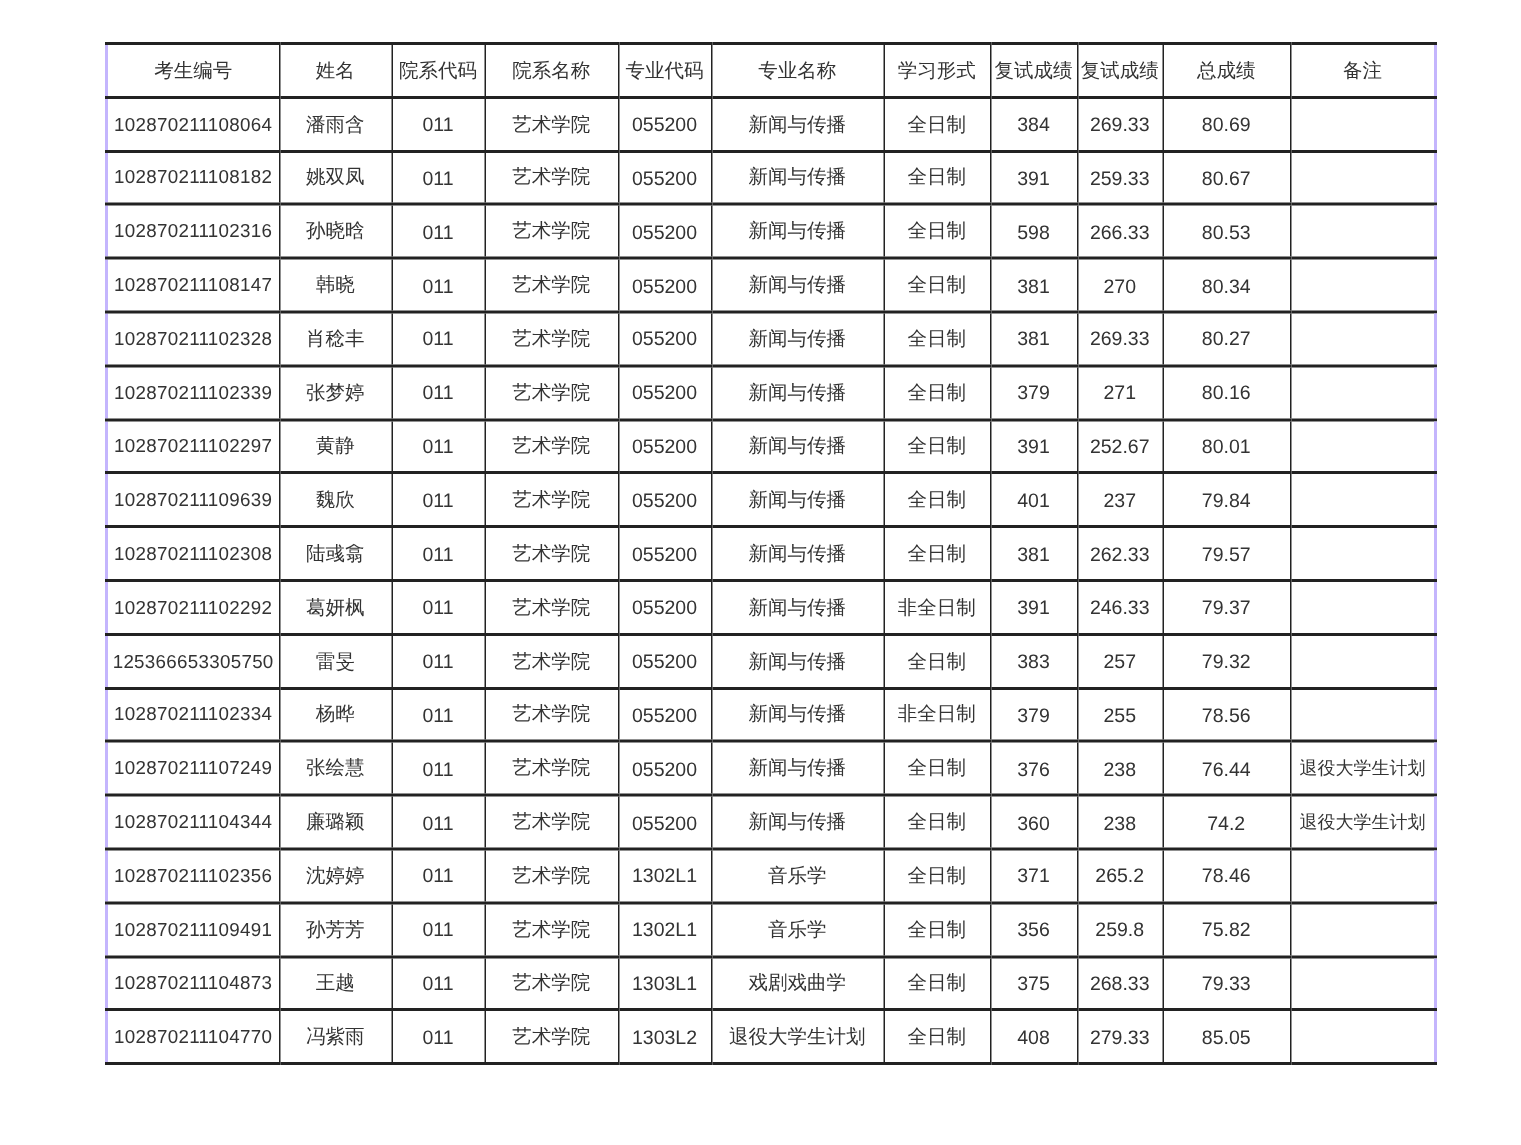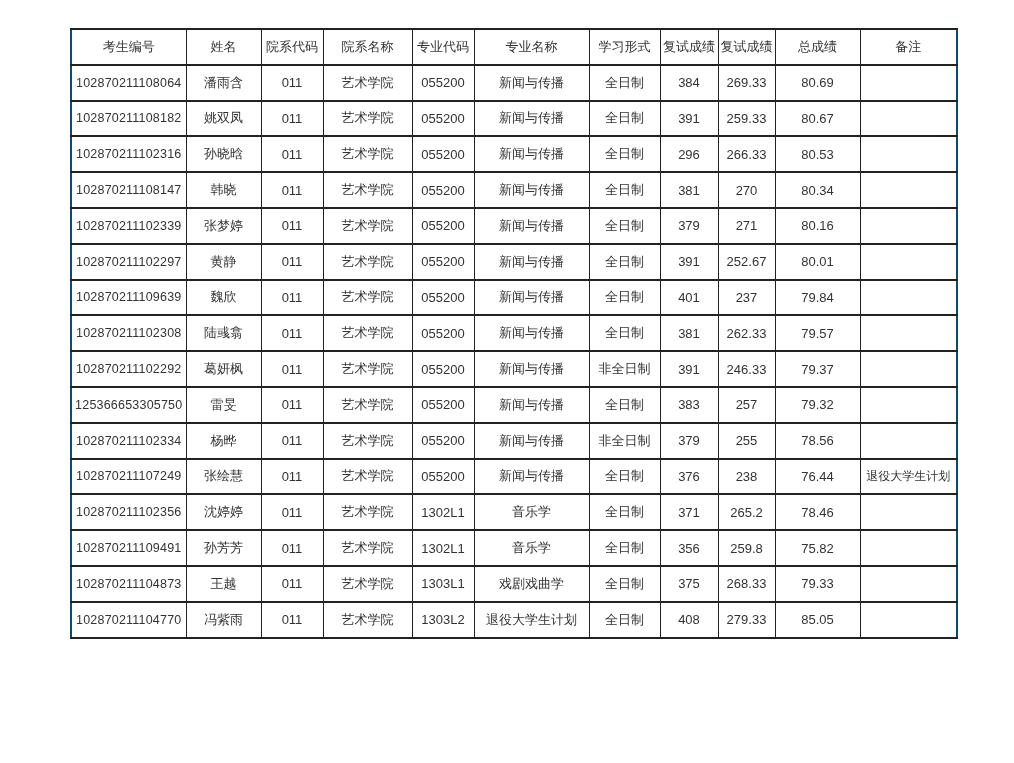--- a/index.html
+++ b/index.html
@@ -20,21 +20,21 @@
   .table-wrap {
     position: absolute;
     left: 70px;
     top: 28px;
     width: 886px;
   }
   table.results {
     border-collapse: collapse;
     table-layout: fixed;
     width: 886px;
-    border: 2px solid #0c4a6e;
+    border: 2px solid #c4b5fd;
   }
   table.results th, table.results td {
     border-style: solid;
     border-color: #222222;
     border-width: 2px 1px;   
     padding: 0 2px;
     text-align: center;
     vertical-align: middle;
     color: #333333;
     font-size: 13px;
@@ -125,36 +125,49 @@
             <td class="remark"></td>
           </tr>
           <tr>
             <td class="num">102870211102316</td>
             <td>孙晓晗</td>
             <td>011</td>
             <td>艺术学院</td>
             <td>055200</td>
             <td>新闻与传播</td>
             <td>全日制</td>
-            <td>296</td>
+            <td>598</td>
             <td>266.33</td>
             <td>80.53</td>
             <td class="remark"></td>
           </tr>
           <tr>
             <td class="num">102870211108147</td>
             <td>韩晓</td>
             <td>011</td>
             <td>艺术学院</td>
             <td>055200</td>
             <td>新闻与传播</td>
             <td>全日制</td>
             <td>381</td>
             <td>270</td>
             <td>80.34</td>
+            <td class="remark"></td>
+          </tr>
+          <tr>
+            <td class="num">102870211102328</td>
+            <td>肖稔丰</td>
+            <td>011</td>
+            <td>艺术学院</td>
+            <td>055200</td>
+            <td>新闻与传播</td>
+            <td>全日制</td>
+            <td>381</td>
+            <td>269.33</td>
+            <td>80.27</td>
             <td class="remark"></td>
           </tr>
           <tr>
             <td class="num">102870211102339</td>
             <td>张梦婷</td>
             <td>011</td>
             <td>艺术学院</td>
             <td>055200</td>
             <td>新闻与传播</td>
             <td>全日制</td>
@@ -245,20 +258,33 @@
             <td class="num">102870211107249</td>
             <td>张绘慧</td>
             <td>011</td>
             <td>艺术学院</td>
             <td>055200</td>
             <td>新闻与传播</td>
             <td>全日制</td>
             <td>376</td>
             <td>238</td>
             <td>76.44</td>
+            <td class="remark">退役大学生计划</td>
+          </tr>
+          <tr>
+            <td class="num">102870211104344</td>
+            <td>廉璐颖</td>
+            <td>011</td>
+            <td>艺术学院</td>
+            <td>055200</td>
+            <td>新闻与传播</td>
+            <td>全日制</td>
+            <td>360</td>
+            <td>238</td>
+            <td>74.2</td>
             <td class="remark">退役大学生计划</td>
           </tr>
           <tr>
             <td class="num">102870211102356</td>
             <td>沈婷婷</td>
             <td>011</td>
             <td>艺术学院</td>
             <td>1302L1</td>
             <td>音乐学</td>
             <td>全日制</td>

